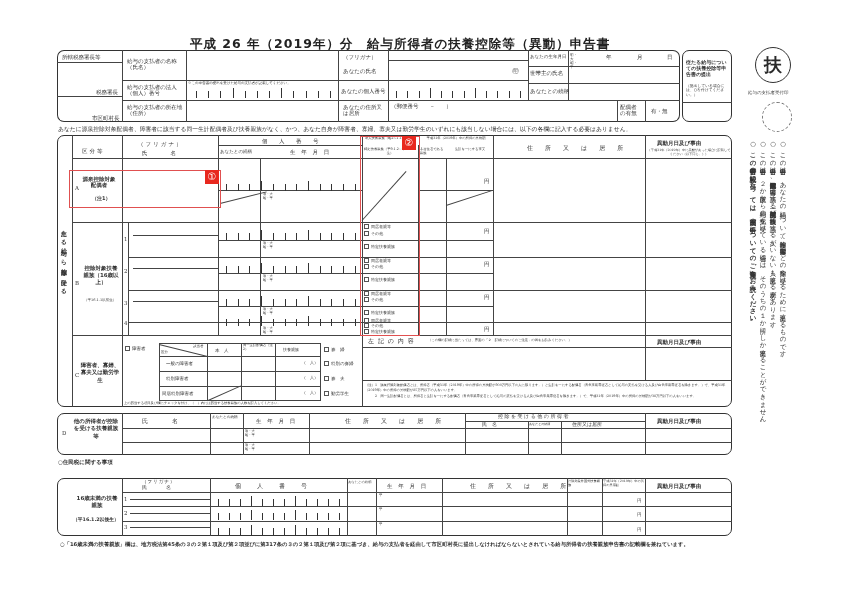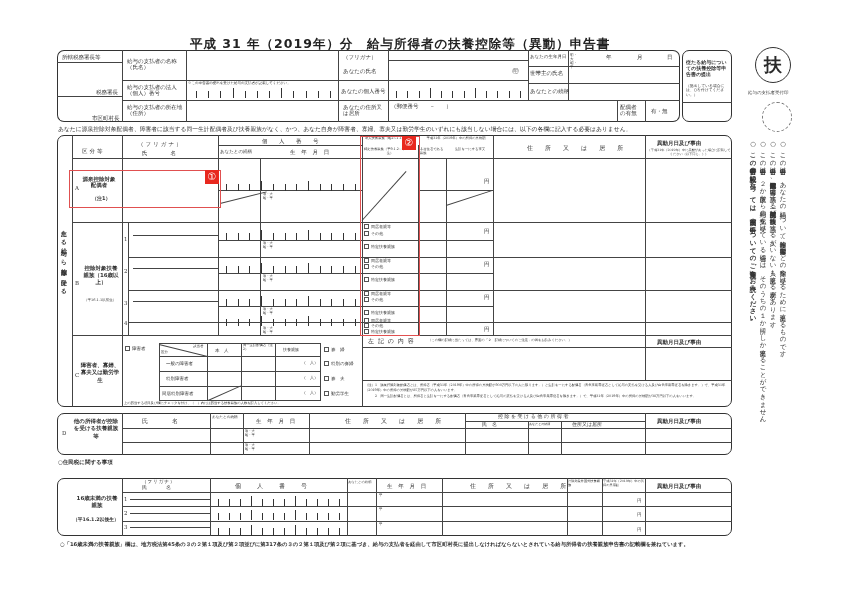--- a/index.html
+++ b/index.html
@@ -22,21 +22,21 @@
   .badge { position: absolute; width: 14px; height: 14px; background: #e8281e; color: #fff; font-size: 10px; line-height: 14px; text-align: center; font-family: "DejaVu Sans", sans-serif; }
   .chk { display: inline-block; width: 5px; height: 5px; border: 0.8px solid #555; margin-right: 2px; vertical-align: middle; }
   .seal { position: absolute; left: 755px; top: 47px; width: 36px; height: 36px; border: 1.5px solid #333; border-radius: 50%; text-align: center; line-height: 33px; font-size: 18px; font-weight: bold; font-family: "DejaVu Sans", sans-serif; }
   .stamp { position: absolute; left: 762px; top: 102px; width: 30px; height: 30px; border: 1px dashed #777; border-radius: 50%; }
   .diag { position: absolute; height: 1px; background: #444; transform-origin: left center; }
   .side-notes { position: absolute; left: 748px; top: 140px; height: 400px; writing-mode: vertical-rl; font-size: 6.5px; line-height: 10px; color: #333; }
 </style>
 </head>
 <body>
 
-<div class="abs title">平成 31 年（2019年）分　給与所得者の扶養控除等（異動）申告書</div>
+<div class="abs title">平成 26 年（2019年）分　給与所得者の扶養控除等（異動）申告書</div>
 
 <div class="box" style="left:57px; top:50px; width:223px; height:72px; border-right:none; border-top-right-radius:0; border-bottom-right-radius:0;"></div>
 <div class="box" style="left:279px; top:50px; width:282px; height:72px; border-radius:0; border-left:none;"></div>
 <div class="box" style="left:560px; top:50px; width:120px; height:72px; border-left:none; border-top-left-radius:0; border-bottom-left-radius:0;"></div>
 <div class="box" style="left:682px; top:50px; width:50px; height:72px;"></div>
 
 <div class="ln v" style="left:122px; top:50px; height:72px;"></div>
 <div class="ln v" style="left:186px; top:50px; height:72px;"></div>
 <div class="ln v" style="left:338px; top:50px; height:72px;"></div>
 <div class="ln v" style="left:388px; top:50px; height:72px;"></div>

